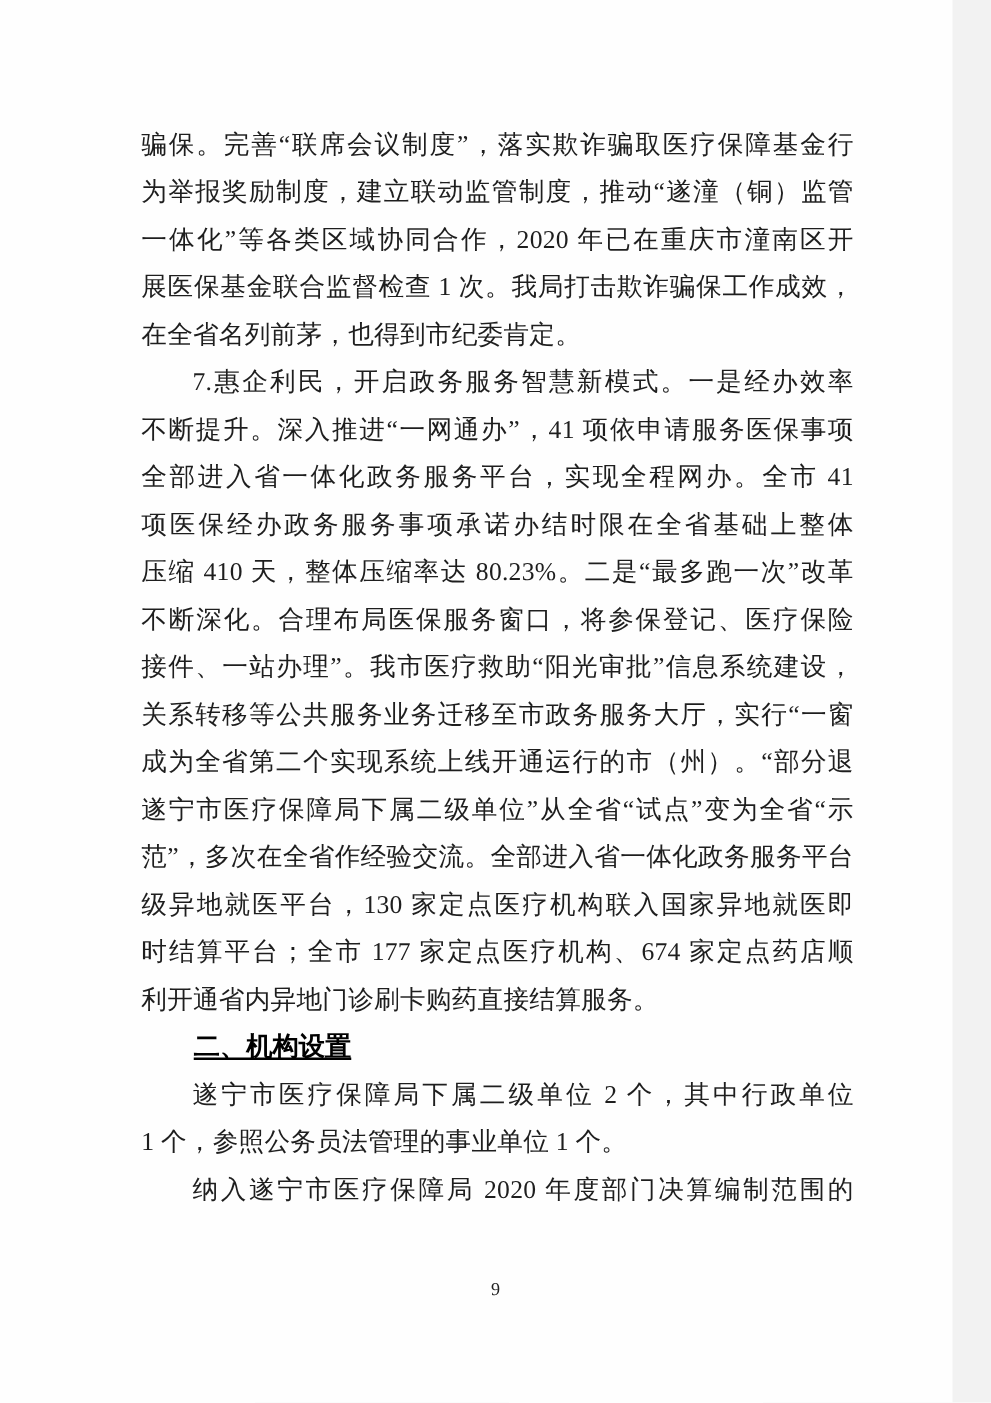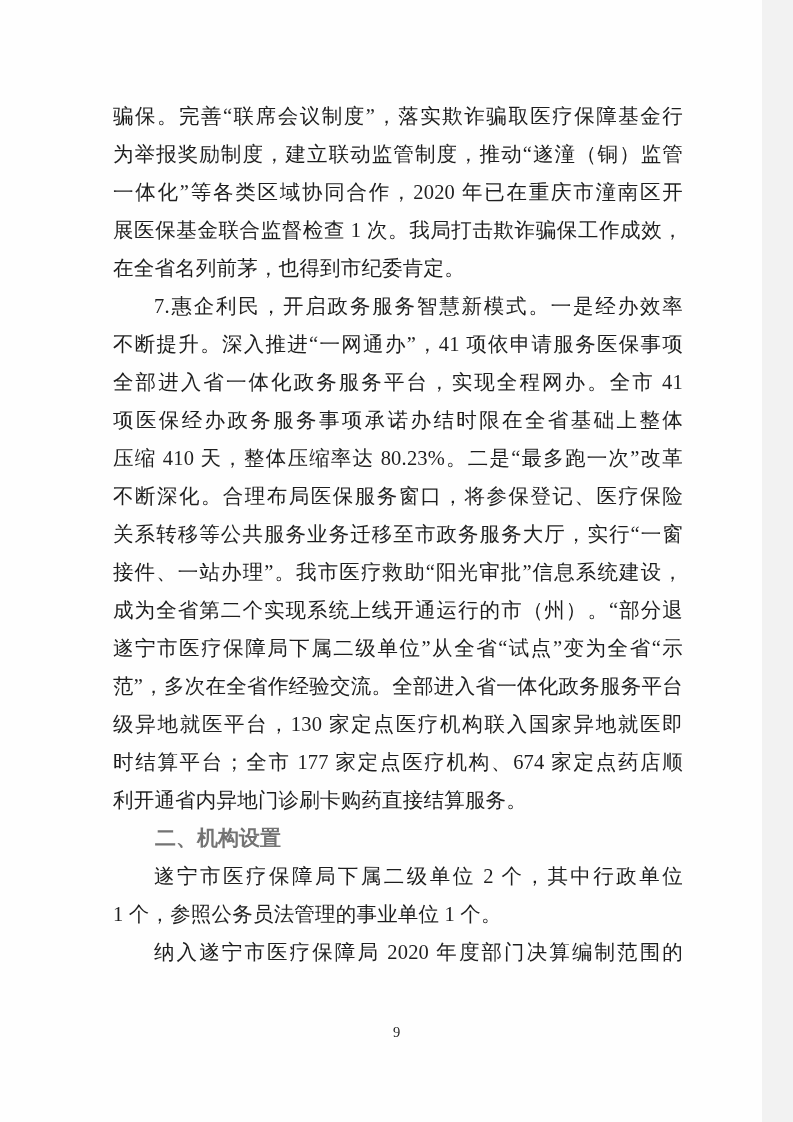--- a/index.html
+++ b/index.html
@@ -39,21 +39,22 @@
   .para .line:first-child { text-indent: 2em; }
   
   .no-indent .line:first-child { text-indent: 0; }
   .heading {
     font-family: "Liberation Sans", "DejaVu Sans", sans-serif;
     font-weight: 700;
     font-size: 21px;
     line-height: 38px;
     height: 38px;
     text-indent: 2em;
-    color: #737373;
+    color: #000000;
+    text-decoration: underline;
   }
   .page-number {
     position: absolute;
     left: 0; top: 1022px; width: 793px;
     text-align: center;
     font-size: 14.5px;
     line-height: 20px;
     color: #222;
   }
 </style>
@@ -69,22 +70,22 @@
         <div class="line">展医保基金联合监督检查 1 次。我局打击欺诈骗保工作成效，</div>
         <div class="line">在全省名列前茅，也得到市纪委肯定。</div>
       </div>
     <div class="para p-ends">
         <div class="line">7.惠企利民，开启政务服务智慧新模式。一是经办效率</div>
         <div class="line">不断提升。深入推进“一网通办”，41 项依申请服务医保事项</div>
         <div class="line">全部进入省一体化政务服务平台，实现全程网办。全市 41</div>
         <div class="line">项医保经办政务服务事项承诺办结时限在全省基础上整体</div>
         <div class="line">压缩 410 天，整体压缩率达 80.23%。二是“最多跑一次”改革</div>
         <div class="line">不断深化。合理布局医保服务窗口，将参保登记、医疗保险</div>
+        <div class="line">接件、一站办理”。我市医疗救助“阳光审批”信息系统建设，</div>
         <div class="line">关系转移等公共服务业务迁移至市政务服务大厅，实行“一窗</div>
-        <div class="line">接件、一站办理”。我市医疗救助“阳光审批”信息系统建设，</div>
         <div class="line">成为全省第二个实现系统上线开通运行的市（州）。“部分退</div>
         <div class="line">遂宁市医疗保障局下属二级单位”从全省“试点”变为全省“示</div>
         <div class="line">范”，多次在全省作经验交流。全部进入省一体化政务服务平台</div>
         <div class="line">级异地就医平台，130 家定点医疗机构联入国家异地就医即</div>
         <div class="line">时结算平台；全市 177 家定点医疗机构、674 家定点药店顺</div>
         <div class="line">利开通省内异地门诊刷卡购药直接结算服务。</div>
       </div>
     <div class="heading">二、机构设置</div>
     <div class="para p-ends">
         <div class="line">遂宁市医疗保障局下属二级单位 2 个，其中行政单位</div>

